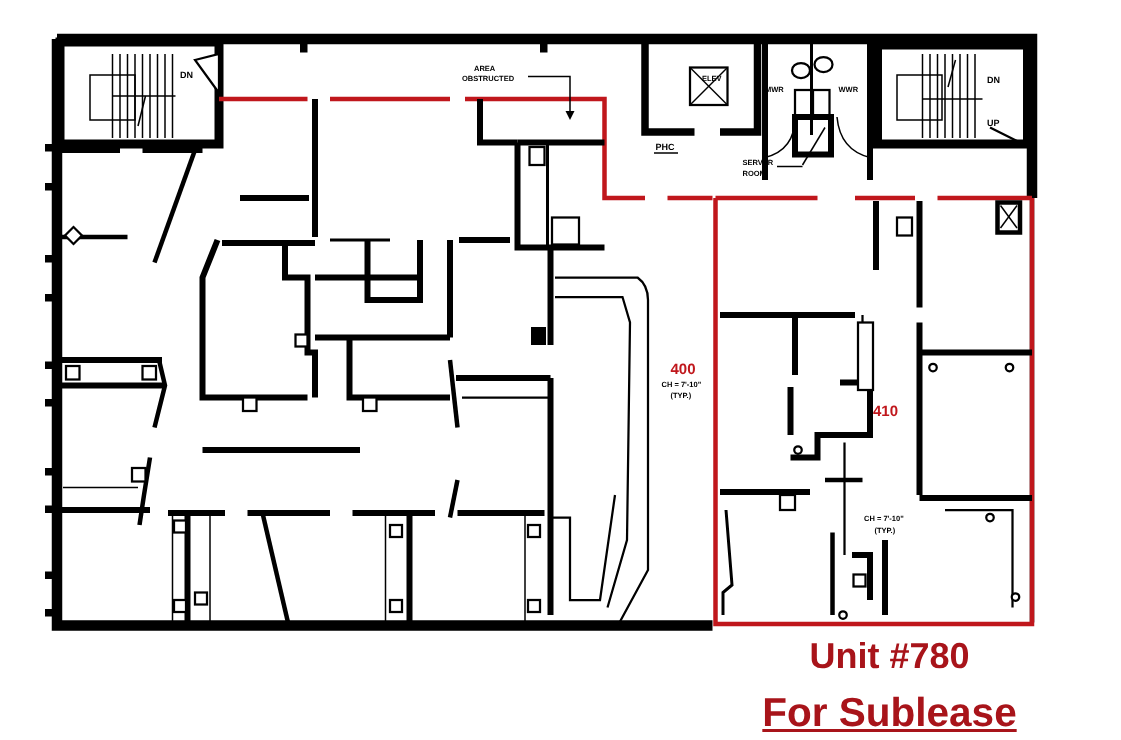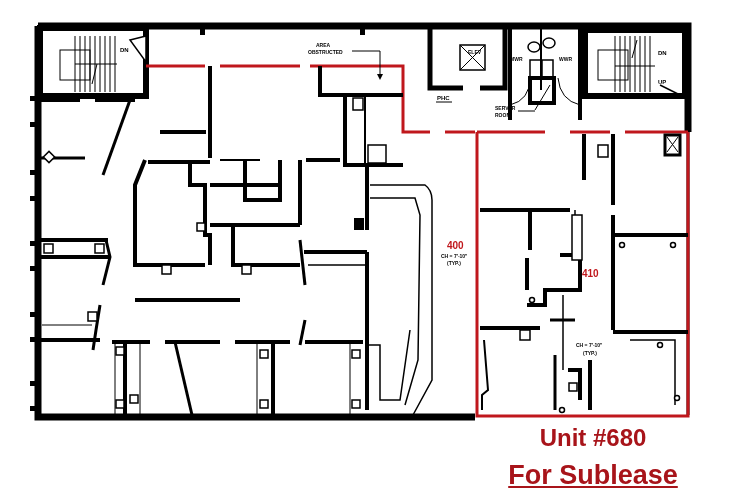--- a/index.html
+++ b/index.html
@@ -236,14 +236,14 @@
 
   <text class="red-lbl" x="447" y="249" font-size="10">400</text>
   <text class="lbl" x="441" y="258" font-size="5">CH = 7'-10"</text>
   <text class="lbl" x="447" y="265" font-size="5">(TYP.)</text>
 
   <text class="red-lbl" x="582" y="277" font-size="10">410</text>
   <text class="lbl" x="576" y="347" font-size="5">CH = 7'-10"</text>
   <text class="lbl" x="583" y="355" font-size="5">(TYP.)</text>
 </svg>
 
-<div id="unit-title" class="sub">Unit #680</div>
+<div id="unit-title" class="sub">Unit #780</div>
 <div id="unit-sub" class="sub">For Sublease</div>
 
 </body></html>

